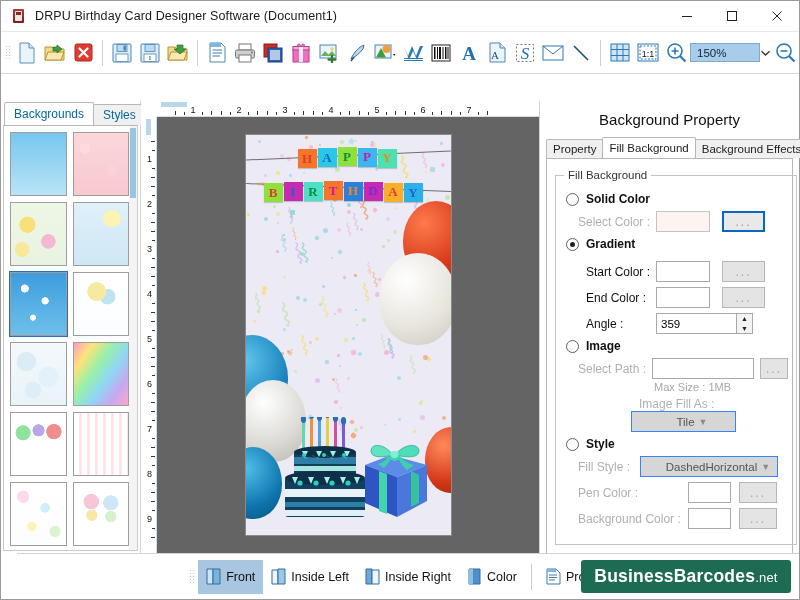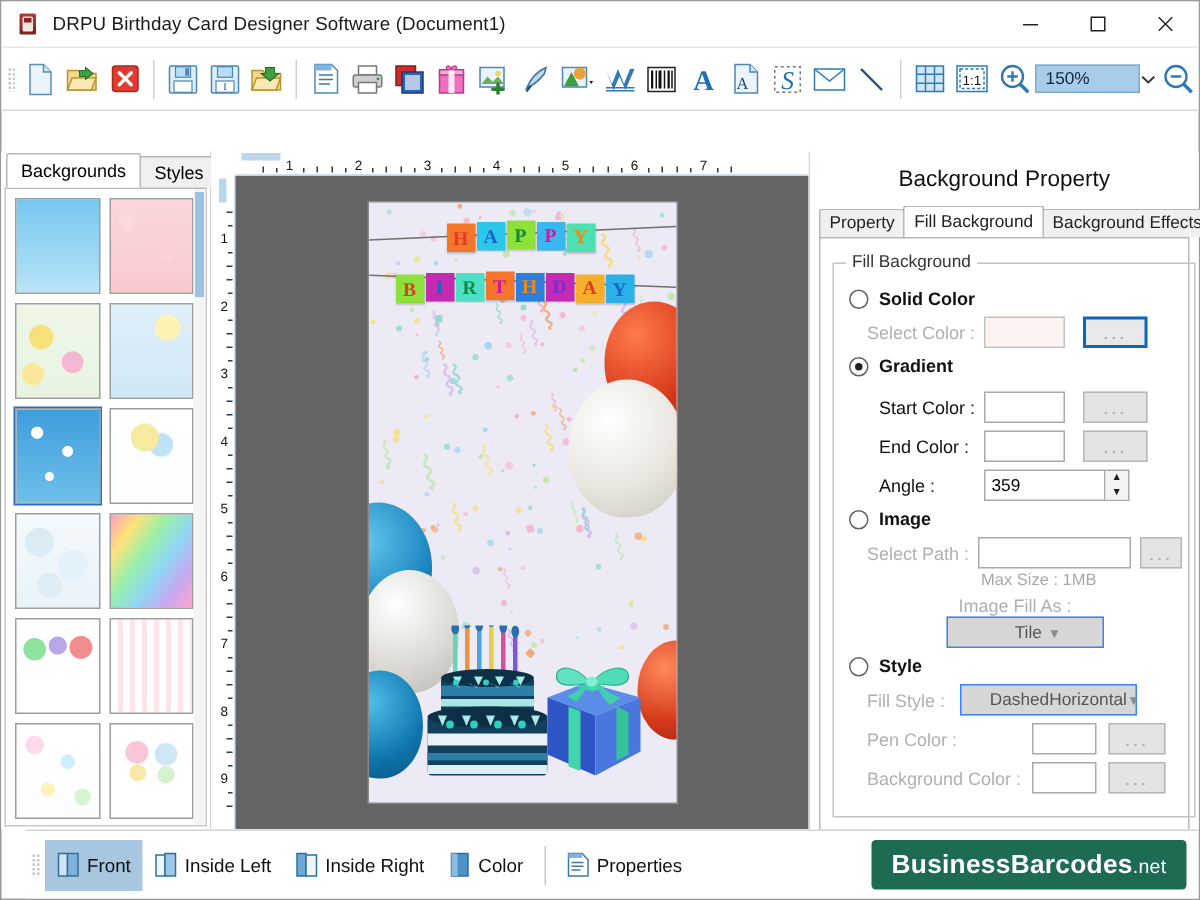--- a/index.html
+++ b/index.html
@@ -54,21 +54,21 @@
   .bodyrow { position:absolute; left:0; right:0; top:100px; bottom:46px;
              display:flex; background:#ffffff; }
 
   
   .leftpane { width:140px; background:#ffffff; display:flex; flex-direction:column;
               border-right:1px solid #d2d2d2; }
   .tabstrip { height:24px; display:flex; align-items:flex-end; padding-left:3px;
               background:#ffffff; }
   .ltab { height:21px; padding:0 9px; display:flex; align-items:center;
           font-size:12px; border:1px solid #b7b7b7; border-bottom:none;
-          background:#f0f0f0; color:#000000; margin-right:-1px; border-radius:2px 2px 0 0; }
+          background:#f0f0f0; color:#0369a1; margin-right:-1px; border-radius:2px 2px 0 0; }
   .ltab.active { background:#ffffff; height:23px; border-color:#b7b7b7;
                  position:relative; z-index:3; }
   .thumbwrap { flex:1; border:1px solid #c8c8c8; border-top:1px solid #b7b7b7;
                margin:0 2px 2px 2px; overflow:hidden; position:relative;
                background:#ffffff; }
   .thumbgrid { display:grid; grid-template-columns:1fr 1fr; gap:6px;
                padding:6px 8px 6px 6px; }
   .thumb { height:64px; border:1px solid #9d9d9d; position:relative; overflow:hidden;
            background:#fff; }
   .thumb.sel { outline:1px solid #2a6fb8; }
@@ -149,21 +149,21 @@
   .combo { height:21px; border:1px solid #3b82f6; background:#d6d6d6;
            display:flex; align-items:center; padding-left:22px; font-size:11.5px;
            color:#5e5e5e; justify-content:center; }
   .combo .cv { color:#555; }
   .combo .ar { width:17px; text-align:center; color:#8c8c8c; font-size:9px; }
   .hint { font-size:11px; color:#a8a8a8; }
 
   
   .statusbar { position:absolute; left:16px; right:0; bottom:0; height:46px;
                background:#ffffff; border-top:1px solid #d3d3d3;
-               display:flex; align-items:center; padding-left:4px; }
+               display:flex; align-items:center; padding-left:4px;justify-content:center; }
   .sb-item { display:flex; align-items:center; height:34px; padding:0 8px;
              font-size:12.5px; color:#111; }
   .sb-item.active { background:#a8c6e0; }
   .sb-sep { width:1px; height:26px; background:#c9c9c9; margin:0 6px; }
   .brand { position:absolute; right:8px; top:6px; height:33px; min-width:210px;
            background:#1d6b53; border-radius:3px; display:flex; align-items:center;
            justify-content:center; padding:0 10px; }
   .brand span { color:#fff; font-size:17.5px; font-weight:bold; letter-spacing:.2px; }
   .brand span b { font-weight:bold; }
   .brand .net { font-size:13px; font-weight:normal; }
@@ -967,21 +967,21 @@
               <span class="ar">▼</span>
             </span>
           </div>
 
           <div class="radio-row">
             <span class="radio"></span>
             <span class="radio-lbl">Style</span>
           </div>
           <div class="fld-row" style="padding-left:14px;">
             <span class="fld-lbl" style="width:62px;">Fill Style :</span>
-            <span class="combo" style="width:118px;">
+            <span class="combo" style="width:138px;">
               <span class="cv">DashedHorizontal</span>
               <span class="ar">▼</span>
             </span>
           </div>
           <div class="fld-row" style="padding-left:14px;">
             <span class="fld-lbl" style="width:110px;">Pen Color :</span>
             <span class="txtbox" style="width:43px;"></span>
             <span style="width:8px;"></span>
             <span class="dotbtn" style="width:38px;">...</span>
           </div>

